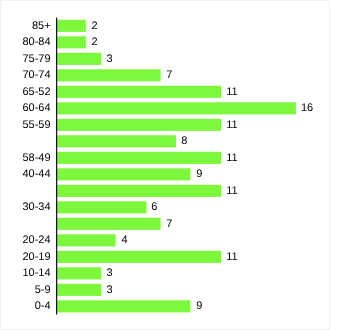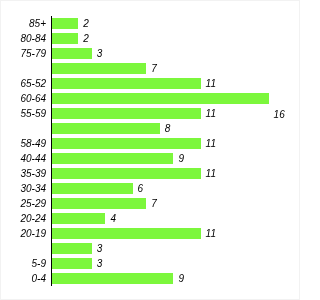--- a/index.html
+++ b/index.html
@@ -11,21 +11,20 @@
     font-family: "Liberation Sans", sans-serif;
   }
   #chart-root {
     position: relative;
     width: 300px;
     height: 300px;
     background: #ffffff;
     box-sizing: border-box;
     border: 1px solid #f2f2f2;
     overflow: hidden;
-    font-style: italic;
   }
   #plot-area {
     position: absolute;
     left: 0;
     top: 0;
     width: 300px;
     height: 300px;
   }
   .bar-row {
     position: absolute;
@@ -84,32 +83,33 @@
         <div class="cat-label">80-84</div>
         <div class="bar" style="width: 27.2px; background: rgb(124, 247, 60);"></div>
         <div class="val-label" style="left: 82.2px;">2</div>
       </div>
       <div class="bar-row" style="top: 45px; padding-left: 40px;">
         <div class="cat-label">75-79</div>
         <div class="bar" style="width: 40.8px; background: rgb(124, 247, 60);"></div>
         <div class="val-label" style="left: 95.8px;">3</div>
       </div>
       <div class="bar-row" style="top: 60px;">
+        <div class="cat-label">70-74</div>
         <div class="bar" style="width: 95.2px; background: rgb(124, 247, 60);"></div>
         <div class="val-label" style="left: 150.2px;">7</div>
       </div>
       <div class="bar-row" style="top: 75px;">
         <div class="cat-label">65-52</div>
         <div class="bar" style="width: 149.6px; background: rgb(124, 247, 60);"></div>
         <div class="val-label" style="left: 204.6px;">11</div>
       </div>
       <div class="bar-row" style="top: 90px;">
         <div class="cat-label">60-64</div>
         <div class="bar" style="width: 217.6px; background: rgb(124, 247, 60);"></div>
-        <div class="val-label" style="left: 272.6px; margin-top: 16px;">16</div>
+        <div class="val-label" style="left: 272.6px;">16</div>
       </div>
       <div class="bar-row" style="top: 105px;">
         <div class="cat-label">55-59</div>
         <div class="bar" style="width: 149.6px; background: rgb(124, 247, 60);"></div>
         <div class="val-label" style="left: 204.6px;">11</div>
       </div>
       <div class="bar-row" style="top: 120px;">
         <div class="bar" style="width: 108.8px; background: rgb(124, 247, 60);"></div>
         <div class="val-label" style="left: 163.8px;">8</div>
       </div>
@@ -117,45 +117,44 @@
         <div class="cat-label">58-49</div>
         <div class="bar" style="width: 149.6px; background: rgb(124, 247, 60);"></div>
         <div class="val-label" style="left: 204.6px;">11</div>
       </div>
       <div class="bar-row" style="top: 150px;">
         <div class="cat-label">40-44</div>
         <div class="bar" style="width: 122.4px; background: rgb(124, 247, 60);"></div>
         <div class="val-label" style="left: 177.4px;">9</div>
       </div>
       <div class="bar-row" style="top: 165px;">
-        <div class="cat-label">35-39</div>
         <div class="bar" style="width: 149.6px; background: rgb(124, 247, 60);"></div>
         <div class="val-label" style="left: 204.6px;">11</div>
       </div>
       <div class="bar-row" style="top: 180px;">
         <div class="cat-label">30-34</div>
         <div class="bar" style="width: 81.6px; background: rgb(124, 247, 60);"></div>
         <div class="val-label" style="left: 136.6px;">6</div>
       </div>
       <div class="bar-row" style="top: 195px;">
-        <div class="cat-label">25-29</div>
         <div class="bar" style="width: 95.2px; background: rgb(124, 247, 60);"></div>
         <div class="val-label" style="left: 150.2px;">7</div>
       </div>
       <div class="bar-row" style="top: 210px;">
         <div class="cat-label">20-24</div>
         <div class="bar" style="width: 54.4px; background: rgb(124, 247, 60);"></div>
         <div class="val-label" style="left: 109.4px;">4</div>
       </div>
       <div class="bar-row" style="top: 225px;">
         <div class="cat-label">20-19</div>
         <div class="bar" style="width: 149.6px; background: rgb(124, 247, 60);"></div>
         <div class="val-label" style="left: 204.6px;">11</div>
       </div>
       <div class="bar-row" style="top: 240px;">
+        <div class="cat-label">10-14</div>
         <div class="bar" style="width: 40.8px; background: rgb(124, 247, 60);"></div>
         <div class="val-label" style="left: 95.8px;">3</div>
       </div>
       <div class="bar-row" style="top: 255px;">
         <div class="cat-label">5-9</div>
         <div class="bar" style="width: 40.8px; background: rgb(124, 247, 60);"></div>
         <div class="val-label" style="left: 95.8px;">3</div>
       </div>
       <div class="bar-row" style="top: 270px;">
         <div class="cat-label">0-4</div>

